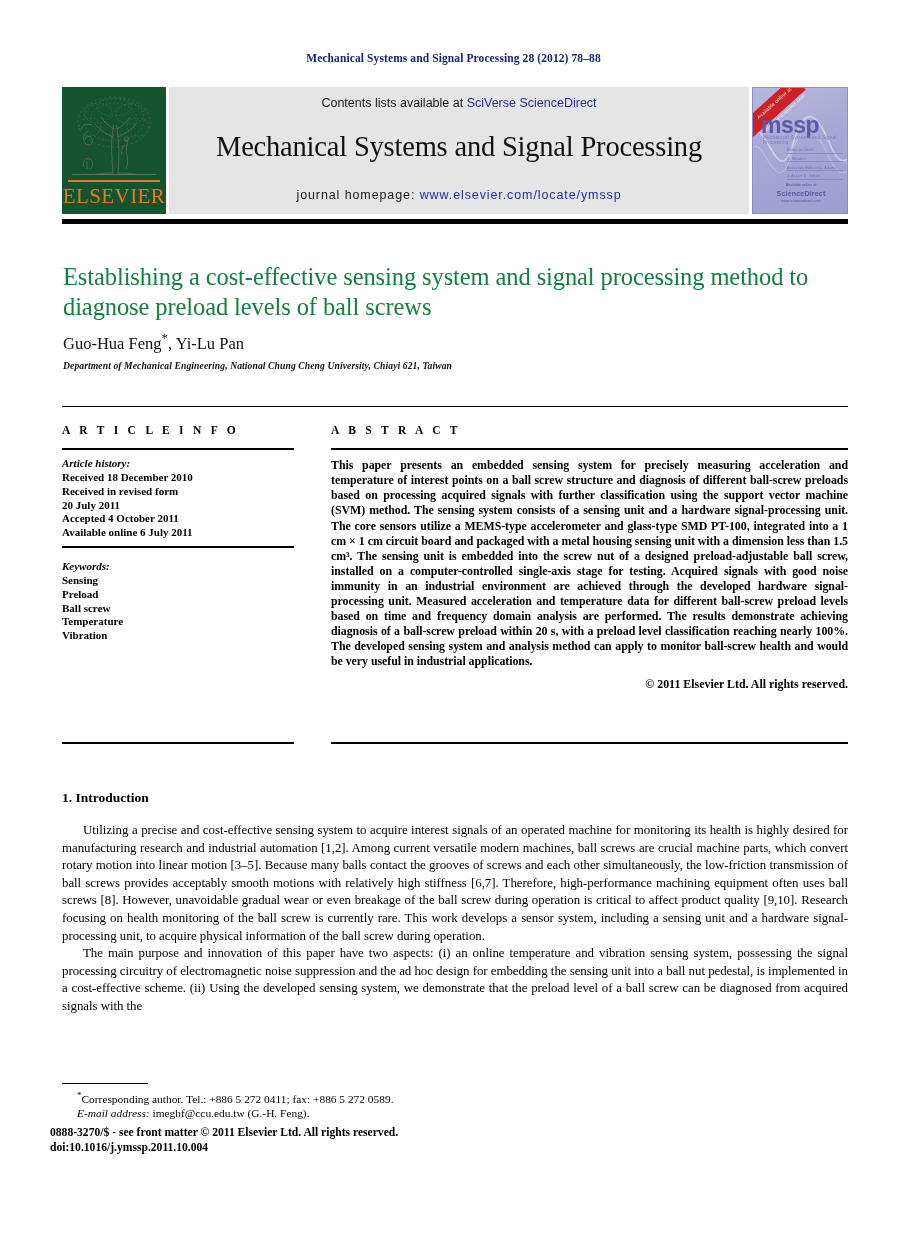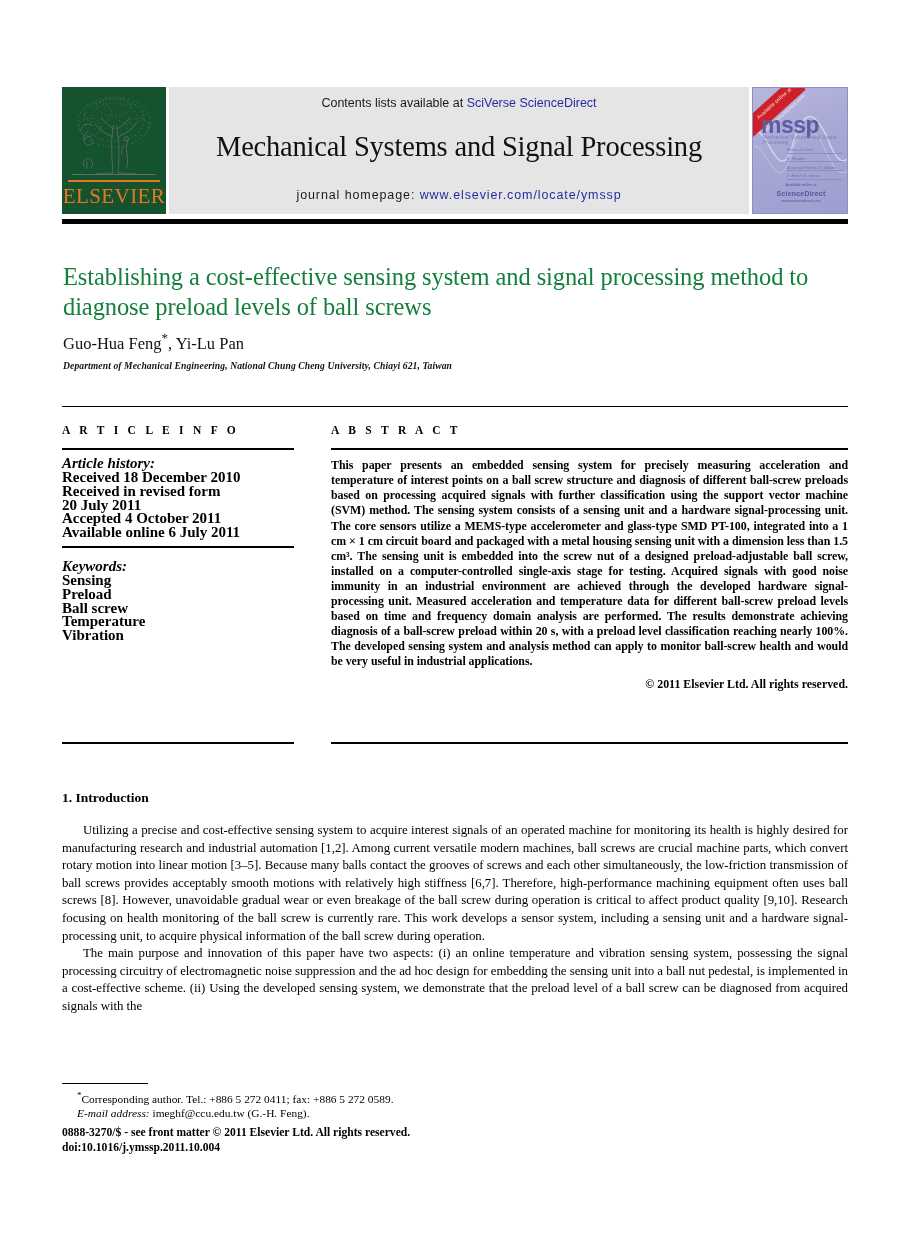--- a/index.html
+++ b/index.html
@@ -294,21 +294,21 @@
   }
   .hr-under-head {
     height: 2.2px;
     background: #000;
     margin-top: 12px;
   }
   .info-body {
     margin-top: 7px;
     font-family: "Liberation Serif", serif;
     font-weight: bold;
-    font-size: 15px;
+    font-size: 11px;
     line-height: 13.8px;
     color: #000;
   }
   .info-body .ital {
     font-style: italic;
   }
   .hr-mid {
     height: 2.2px;
     background: #000;
     margin-top: 6px;
@@ -400,35 +400,36 @@
   }
   .footnote .star {
     font-size: 9px;
     vertical-align: super;
   }
   .footnote .ital {
     font-style: italic;
   }
   .frontmatter {
     position: absolute;
-    left: 62px;
+    left: 50px;
     top: 1126px;
     width: 600px;
     font-family: "Liberation Serif", serif;
     font-weight: bold;
     font-size: 11.6px;
     line-height: 14.6px;
     color: #000;
   }
 </style>
 </head>
 <body>
 
 <div class="page">
 
+  <div class="running-head">Mechanical Systems and Signal Processing 28 (2012) 78–88</div>
 
   <div class="masthead">
 
     <div class="elsevier-logo">
       <svg class="elsevier-tree" viewBox="0 0 92 88">
         <g stroke="#6f6f6f" stroke-width="0.55" fill="none" opacity="0.92">
 
           <ellipse cx="46" cy="33" rx="36" ry="25" stroke-dasharray="2.2 2.6"></ellipse>
           <ellipse cx="46" cy="31" rx="30" ry="21" stroke-dasharray="1.8 2.4"></ellipse>
           <ellipse cx="46" cy="30" rx="23" ry="16" stroke-dasharray="1.6 2.2"></ellipse>

